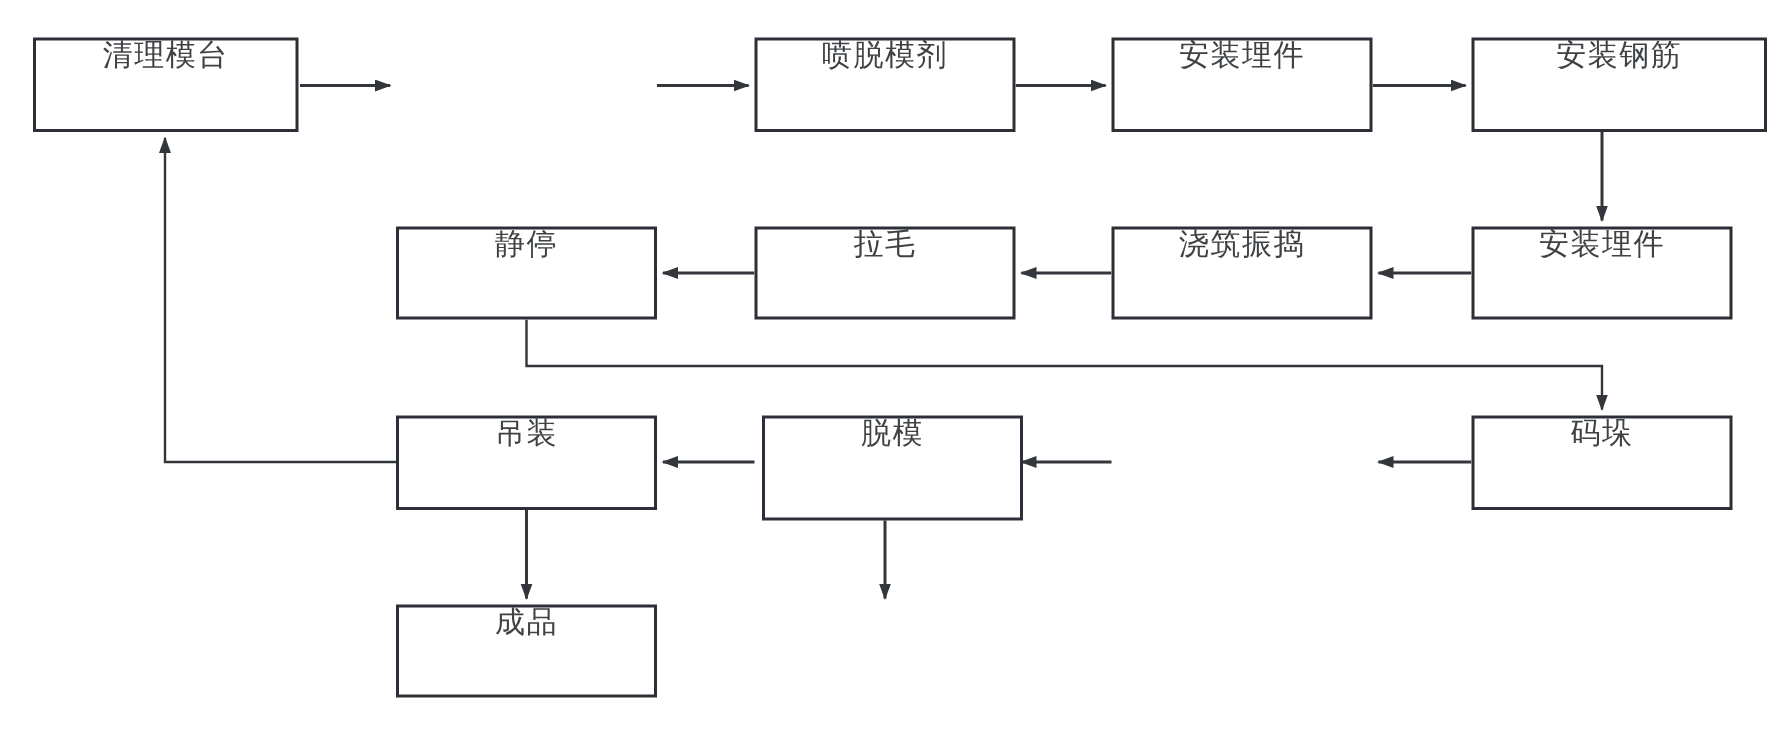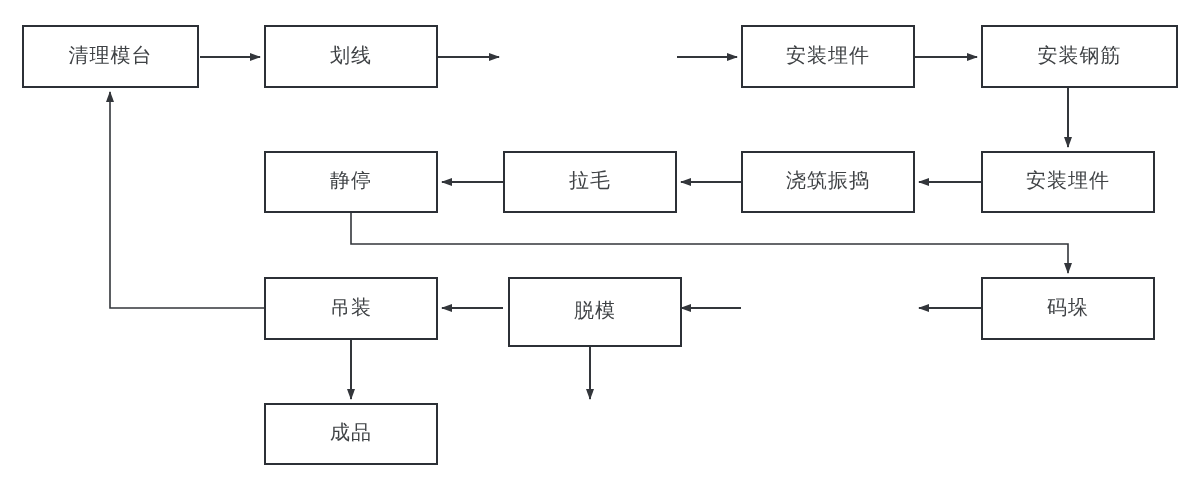--- a/index.html
+++ b/index.html
@@ -21,23 +21,22 @@
     top: 0;
     width: 1181px;
     height: 490px;
   }
   .node {
     position: absolute;
     box-sizing: border-box;
     border: 2px solid #2c3036;
     background: #ffffff;
     display: flex;
-    align-items: center;
+    align-items: flex-start;
     justify-content: center;
-    font-family: Liberation Mono, monospace;
   }
   .node-label {
     color: #3f4245;
     font-size: 20px;
     line-height: 1;
     white-space: nowrap;
     letter-spacing: 1px;
   }
 </style>
 </head>
@@ -71,22 +70,22 @@
 
     <path d="M351,340 L351,399" stroke="#33363b" stroke-width="2" fill="none" marker-end="url(#ah)"></path>
     <path d="M590,340 L590,399" stroke="#33363b" stroke-width="2" fill="none" marker-end="url(#ah)"></path>
 
     <path d="M264,308 L110,308 L110,92" stroke="#33363b" stroke-width="1.6" fill="none" marker-end="url(#ah)"></path>
   </svg>
 
   <div class="node" style="left:22px;top:25px;width:177px;height:63px">
     <span class="node-label">清理模台</span>
   </div>
-  <div class="node" style="left:264px;top:25px;width:174px;height:63px">
-    <span class="node-label">划线</span>
+  <div class="node" style="left:503px;top:25px;width:174px;height:63px">
+    <span class="node-label">喷脱模剂</span>
   </div>
   <div class="node" style="left:741px;top:25px;width:174px;height:63px">
     <span class="node-label">安装埋件</span>
   </div>
   <div class="node" style="left:981px;top:25px;width:197px;height:63px">
     <span class="node-label">安装钢筋</span>
   </div>
 
   <div class="node" style="left:503px;top:151px;width:174px;height:62px">
     <span class="node-label">拉毛</span>

